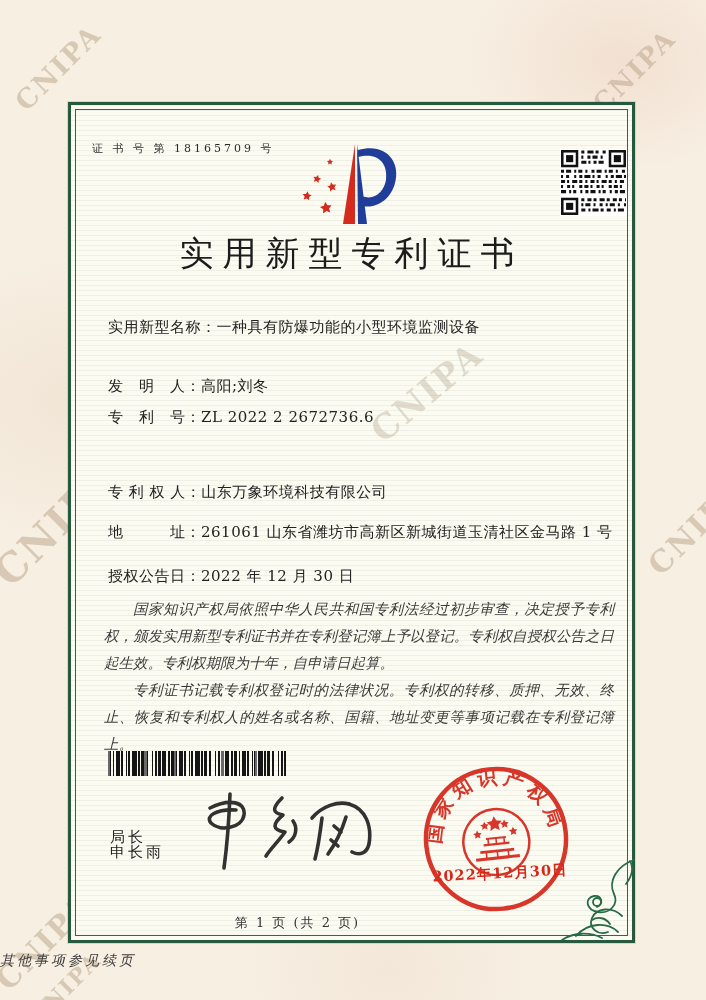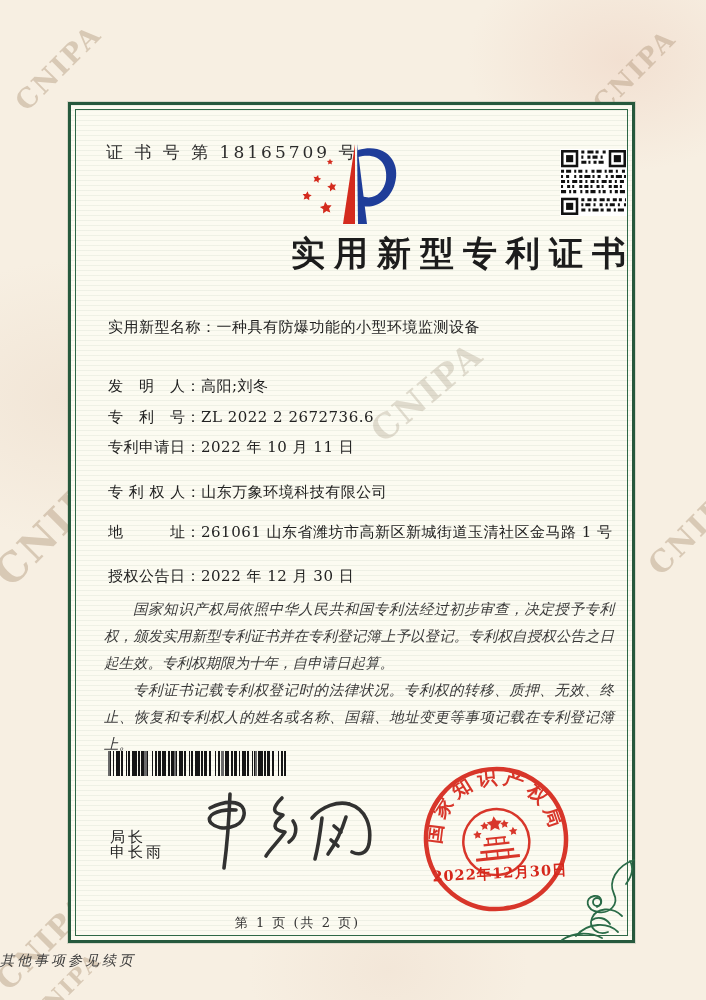--- a/index.html
+++ b/index.html
@@ -27,24 +27,24 @@
   .frame{
     position:absolute; left:68px; top:102px; right:71px; bottom:57px;
     border:3px solid #26593d;
     background:
       repeating-linear-gradient(180deg, rgba(120,150,125,.10) 0 1px, transparent 1px 5px),
       #fcfbf1;
     box-shadow:0 0 0 1px rgba(38,89,61,.15);
   }
   .frame-line{ position:absolute; inset:4px; border:1px solid #2f6847; pointer-events:none; }
   .abs{ position:absolute; }
-  .cert-no{ left:106px; top:141px; font-size:17px; letter-spacing:3px; color:#2c2c2c; }
+  .cert-no{ left:92px; top:141px; font-size:11px; letter-spacing:3px; color:#2c2c2c; }
   .title{
-    left:68px; top:231px; width:567px; text-align:right;
-    font-size:34px; font-weight:700; letter-spacing:9px; color:#1c1c1c;
+    left:68px; top:231px; width:567px; text-align:center;
+    font-size:34px; font-weight:400; letter-spacing:9px; color:#1c1c1c;
   }
   .row{ left:108px; font-size:15px; color:#222; white-space:nowrap; }
   .row .lab{ letter-spacing:.5px; }
   .row .val{ letter-spacing:.5px; }
   .addr2{ left:200px; font-size:15px; color:#222; }
   .paras{
     left:104px; top:596px; width:510px;
     font-size:14.5px; line-height:27px; color:#3a3a3a;
     font-style:italic; text-align:justify;
   }
@@ -129,23 +129,20 @@
   <div class="abs title">实用新型专利证书</div>
 
   <div class="abs row" style="top:318px;text-align:right;">
     <span class="lab">实用新型名称：</span><span class="val">一种具有防爆功能的小型环境监测设备</span>
   </div>
   <div class="abs row" style="top:377px;">
     <span class="lab">发　明　人：</span><span class="val">高阳;刘冬</span>
   </div>
   <div class="abs row" style="top:408px;">
     <span class="lab">专　利　号：</span><span class="val">ZL 2022 2 2672736.6</span>
-  </div>
-  <div class="abs row" style="top:438px;">
-    <span class="lab">专利申请日：</span><span class="val">2022 年 10 月 11 日</span>
   </div>
   <div class="abs row" style="top:483px;">
     <span class="lab">专 利 权 人：</span><span class="val">山东万象环境科技有限公司</span>
   </div>
   <div class="abs row" style="top:523px;">
     <span class="lab">地　　　址：</span><span class="val">261061 山东省潍坊市高新区新城街道玉清社区金马路 1 号</span>
   </div>
   <div class="abs row" style="top:567px;">
     <span class="lab">授权公告日：</span><span class="val">2022 年 12 月 30 日</span>
   </div>

